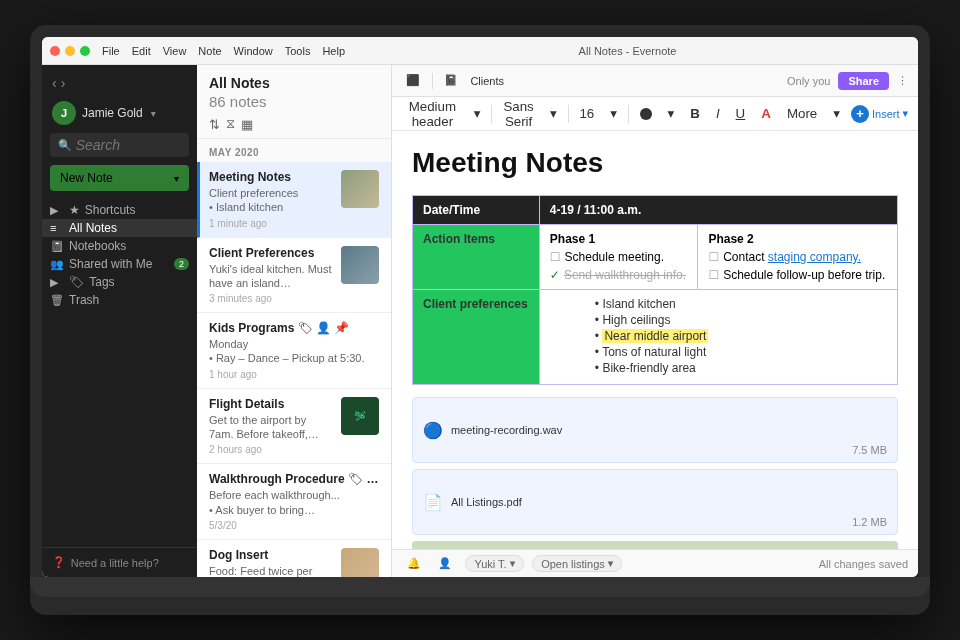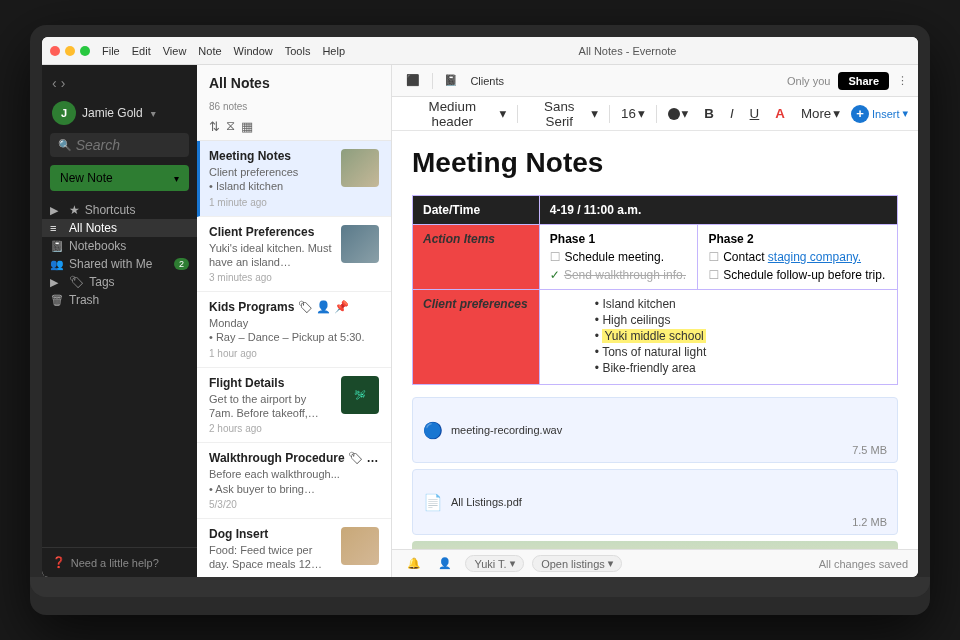--- a/index.html
+++ b/index.html
@@ -142,21 +142,21 @@
       display: flex;
       flex-direction: column;
       flex-shrink: 0;
       overflow-y: auto;
     }
     .notes-list-header {
       padding: 10px 12px 6px;
       border-bottom: 1px solid #e8e8e8;
     }
     .notes-list-title { font-size: 14px; font-weight: 600; color: #222; }
-    .notes-count { font-size: 10px; color: #888; margin-top: 10px; }
+    .notes-count { font-size: 15px; color: #888; margin-top: 2px; }
     .notes-list-toolbar {
       display: flex; gap: 6px; align-items: center; margin-top: 6px;
     }
     .toolbar-icon { color: #666; font-size: 13px; cursor: pointer; }
 
     .date-group-label {
       font-size: 10px; color: #888; padding: 8px 12px 4px;
       font-weight: 600; letter-spacing: 0.5px;
     }
 
@@ -198,36 +198,36 @@
     }
     .note-toolbar-btn {
       display: flex; align-items: center; gap: 3px; cursor: pointer; padding: 2px 4px; border-radius: 3px;
     }
     .toolbar-sep { width: 1px; height: 16px; background: #ddd; }
     .breadcrumb-text { color: #555; }
     .clients-link { color: #333; font-weight: 500; }
     .note-right-tools { margin-left: auto; display: flex; align-items: center; gap: 8px; }
     .only-you { font-size: 11px; color: #888; }
     .share-btn {
-      background: #000000; color: #fff; border: none; border-radius: 4px;
+      background: #8b5cf6; color: #fff; border: none; border-radius: 4px;
       padding: 3px 10px; font-size: 11px; cursor: pointer; font-weight: 600;
     }
 
     .note-formatting-bar {
       height: 34px;
       background: #fff;
       border-bottom: 1px solid #e5e5e5;
       display: flex;
       align-items: center;
       padding: 0 10px;
       gap: 6px;
       font-size: 11px;
     }
     .fmt-btn {
-      display: flex; align-items: center; gap: 2px; padding: 2px 5px;
+      display: flex; align-items: center; gap: 16px; padding: 2px 5px;
       border-radius: 3px; cursor: pointer; color: #333; border: none; background: none;
     }
     .fmt-sep { width: 1px; height: 18px; background: #ddd; }
     .color-circle { width: 12px; height: 12px; border-radius: 50%; background: #333; }
     .fmt-bold { font-weight: bold; }
     .fmt-italic { font-style: italic; }
     .fmt-underline { text-decoration: underline; }
     .insert-btn {
       display: flex; align-items: center; gap: 3px;
       background: none; border: none; cursor: pointer;
@@ -246,21 +246,21 @@
     }
 
     
     .note-table {
       width: 100%; border-collapse: collapse; margin-bottom: 12px; font-size: 12px;
     }
     .note-table th, .note-table td {
       border: 1px solid #c4b5fd; padding: 7px 10px; vertical-align: top; text-align: left;
     }
     .note-table thead th { background: #222; color: #fff; font-weight: 600; }
-    .note-table tbody td:first-child { font-weight: 600; color: #333; background: #ef4444; white-space: nowrap; font-style: italic; }
+    .note-table tbody td:first-child { font-weight: 600; color: #333; background: #22c55e; white-space: nowrap; }
     .phase-header { font-weight: 700; }
     .checkbox-unchecked { color: #aaa; margin-right: 4px; }
     .checkbox-checked { color: #2e7d32; margin-right: 4px; }
     .strikethrough { text-decoration: line-through; color: #aaa; }
     .link-text { color: #1976d2; text-decoration: underline; }
     .highlight-yellow { background: #fff176; padding: 0 2px; }
     .bullet-list { padding-left: 0; list-style: none; margin-left: 45px; }
     .bullet-list li::before { content: "• "; color: #333; }
     .bullet-list li { margin-bottom: 2px; color: #333; }
 
@@ -399,20 +399,21 @@
         <div class="notes-list-header">
           <div class="notes-list-title">All Notes</div>
           <div class="notes-count">86 notes</div>
           <div class="notes-list-toolbar">
             <span class="toolbar-icon">⇅</span>
             <span class="toolbar-icon">⧖</span>
             <span class="toolbar-icon">▦</span>
           </div>
         </div>
 
+        <div class="date-group-label">MAY 2020</div>
 
         <div class="note-item selected">
           <div class="note-item-text">
             <div class="note-item-title">Meeting Notes</div>
             <div class="note-item-preview">Client preferences<br>• Island kitchen</div>
             <div class="note-item-time">1 minute ago</div>
           </div>
           <div class="note-item-thumb thumb-kitchen"></div>
         </div>
 
@@ -552,21 +553,21 @@
                     <span class="checkbox-unchecked">☐</span>Schedule follow-up before trip.
                   </div>
                 </td>
               </tr>
               <tr>
                 <td>Client preferences</td>
                 <td colspan="2">
                   <ul class="bullet-list">
                     <li>Island kitchen</li>
                     <li>High ceilings</li>
-                    <li><span class="highlight-yellow">Yuki middle school</span></li>
+                    <li><span class="highlight-yellow">Near middle airport</span></li>
                     <li>Tons of natural light</li>
                     <li>Bike-friendly area</li>
                   </ul>
                 </td>
               </tr>
             </tbody>
           </table>
 
           <div class="attachment-row">
             <span class="attachment-icon">🔵</span>

